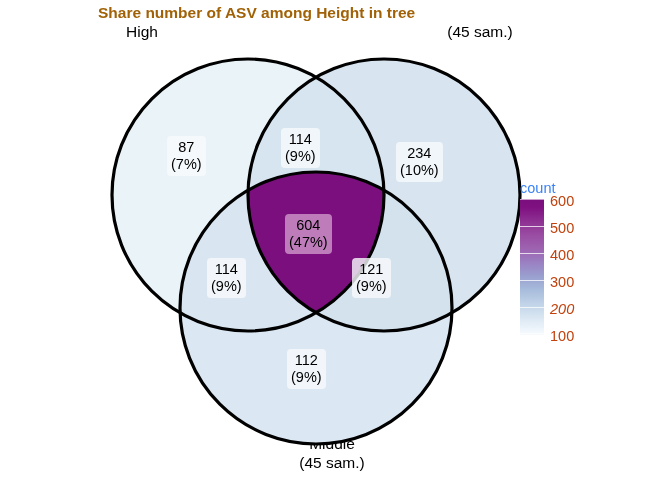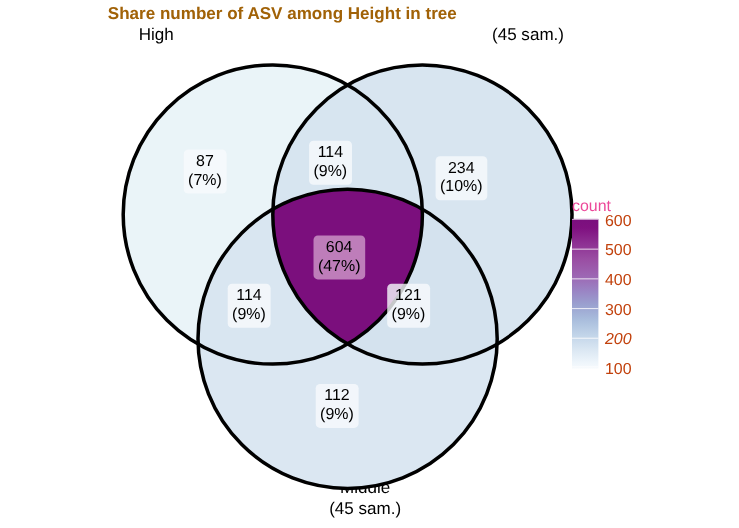--- a/index.html
+++ b/index.html
@@ -83,21 +83,21 @@
   #legend {
     position: absolute;
     left: 518px;
     top: 180px;
     width: 140px;
   }
   #legend-title {
     font-size: 14.5px;
     line-height: 16px;
     margin: 0 0 3px 2px;
-    color: #ec4899;
+    color: #3b82f6;
   }
   #legend-body {
     position: relative;
     height: 136px;
   }
   #legend-bar {
     position: absolute;
     left: 2px;
     top: 0;
     width: 24px;

